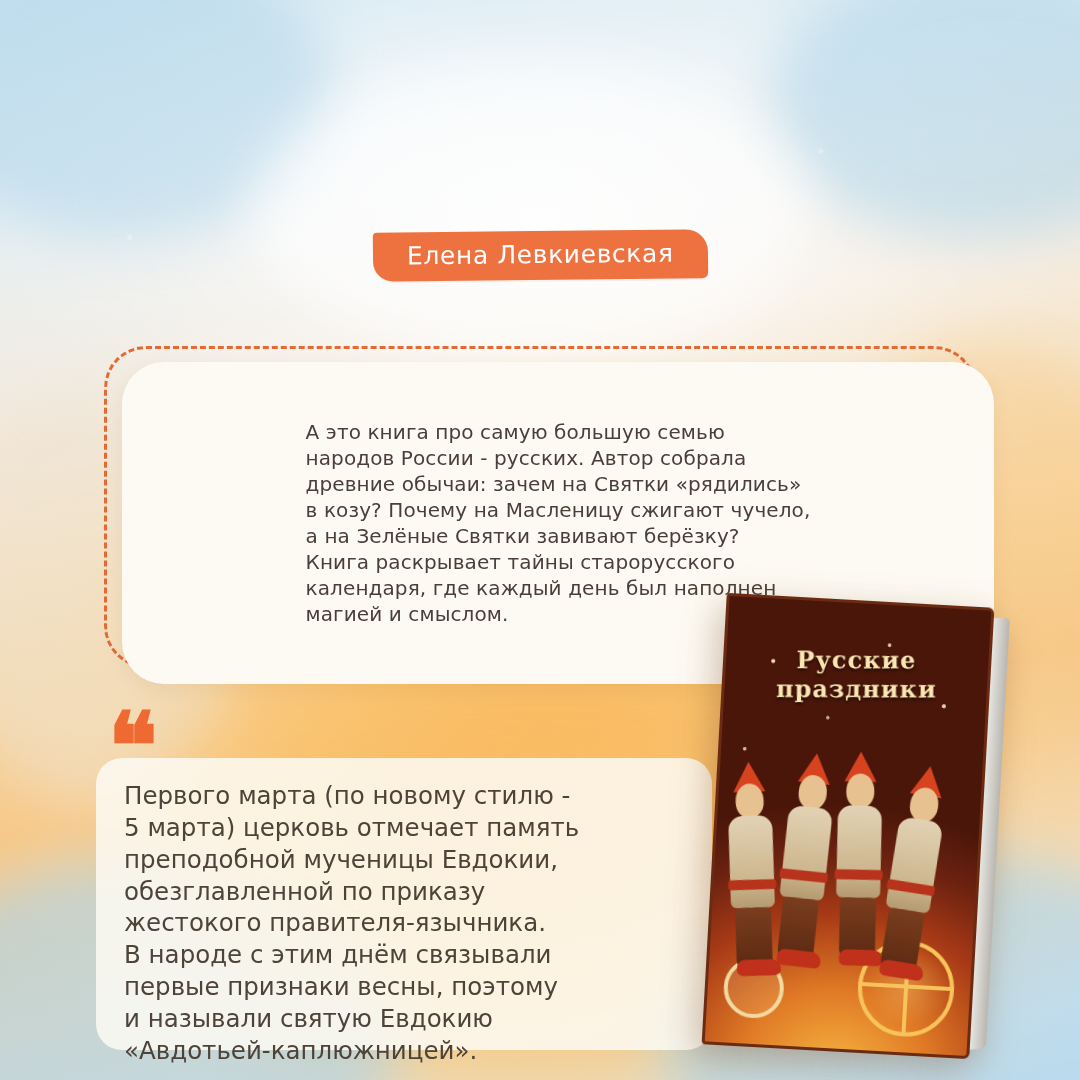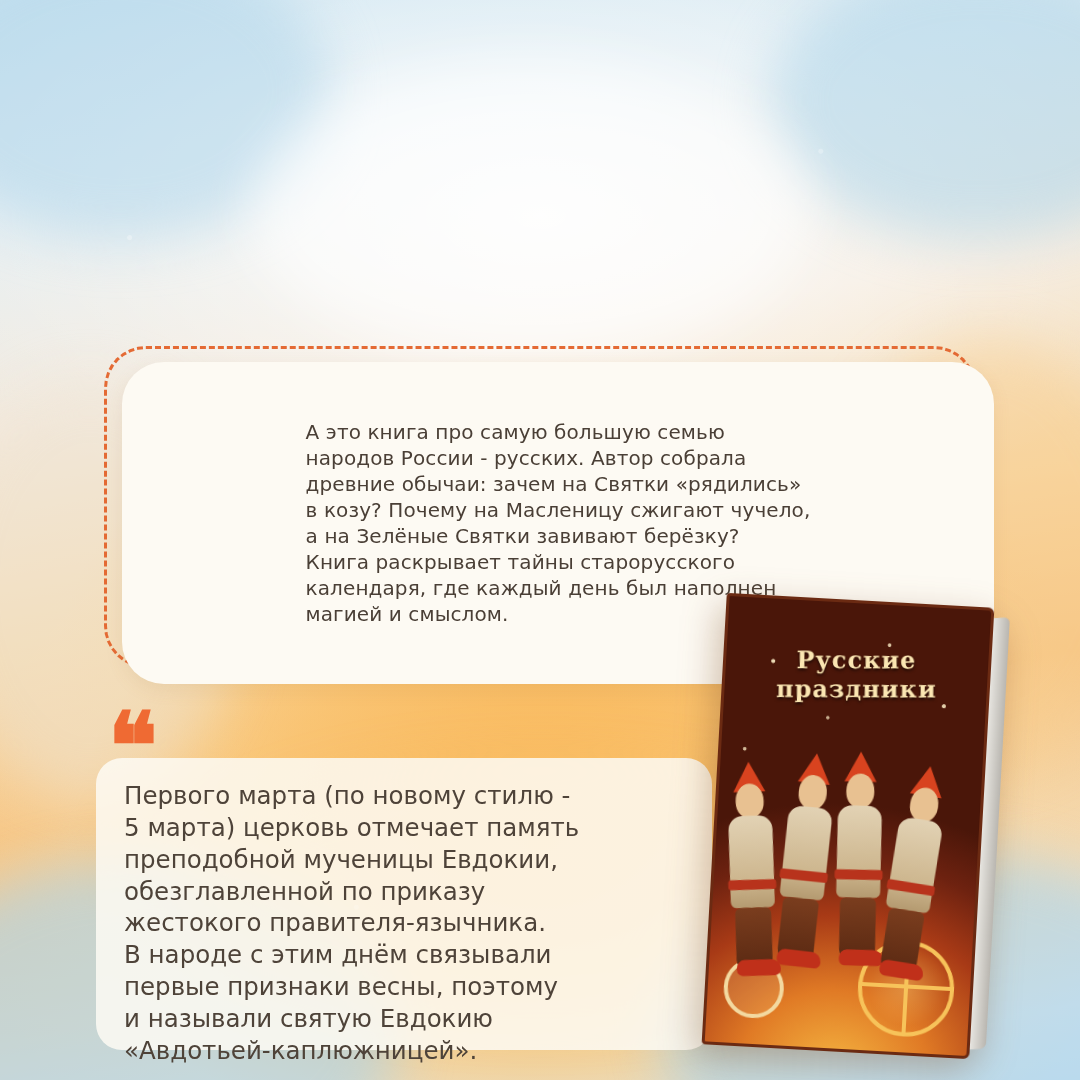--- a/index.html
+++ b/index.html
@@ -286,20 +286,23 @@
   <div class="blotch b2"></div>
   <div class="blotch b3"></div>
   <div class="blotch b4"></div>
   <div class="blotch b5"></div>
   <div class="blotch b6"></div>
   <div class="blotch b7"></div>
   <div class="blotch b8"></div>
   <div class="grain"></div>
 
 
+  <div class="author-wrap">
+    <div class="author-banner">Елена Левкиевская</div>
+  </div>
 
   <div class="desc-dash"></div>
   <div class="desc-card">
     <div class="desc-text">А это книга про самую большую семью
 народов России - русских. Автор собрала
 древние обычаи: зачем на Святки «рядились»
 в козу? Почему на Масленицу сжигают чучело,
 а на Зелёные Святки завивают берёзку?
 Книга раскрывает тайны старорусского
 календаря, где каждый день был наполнен

